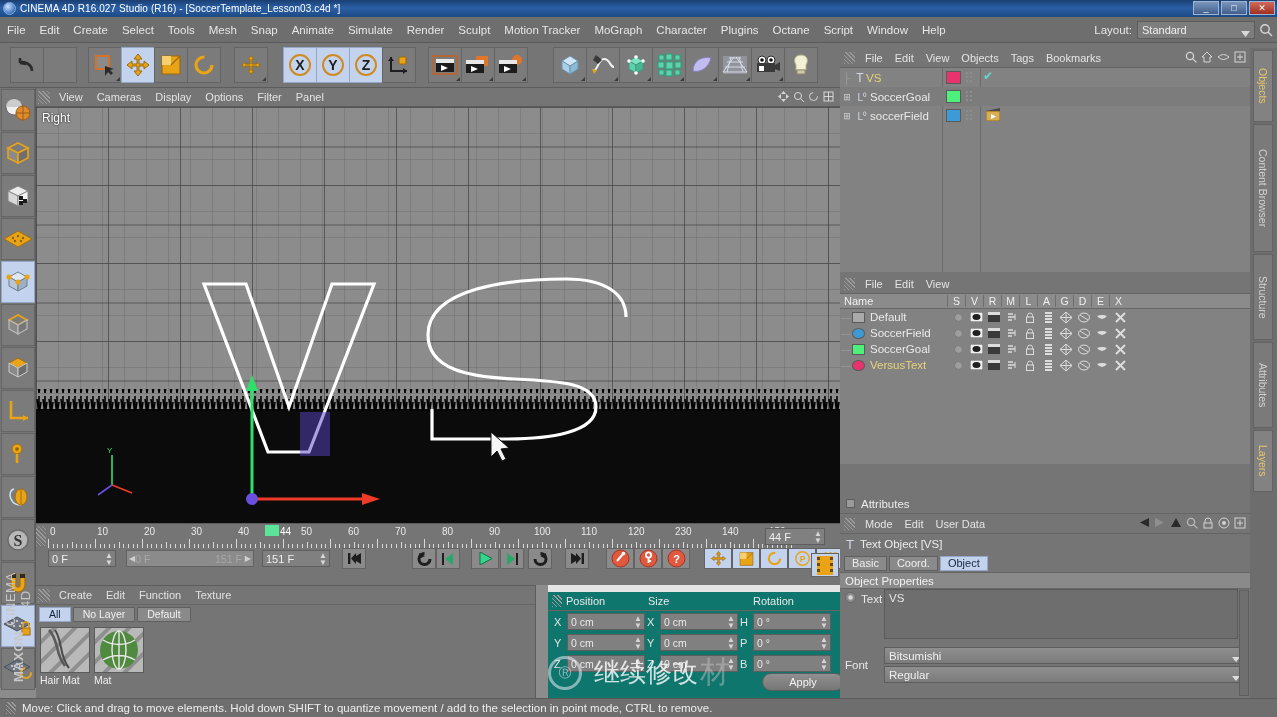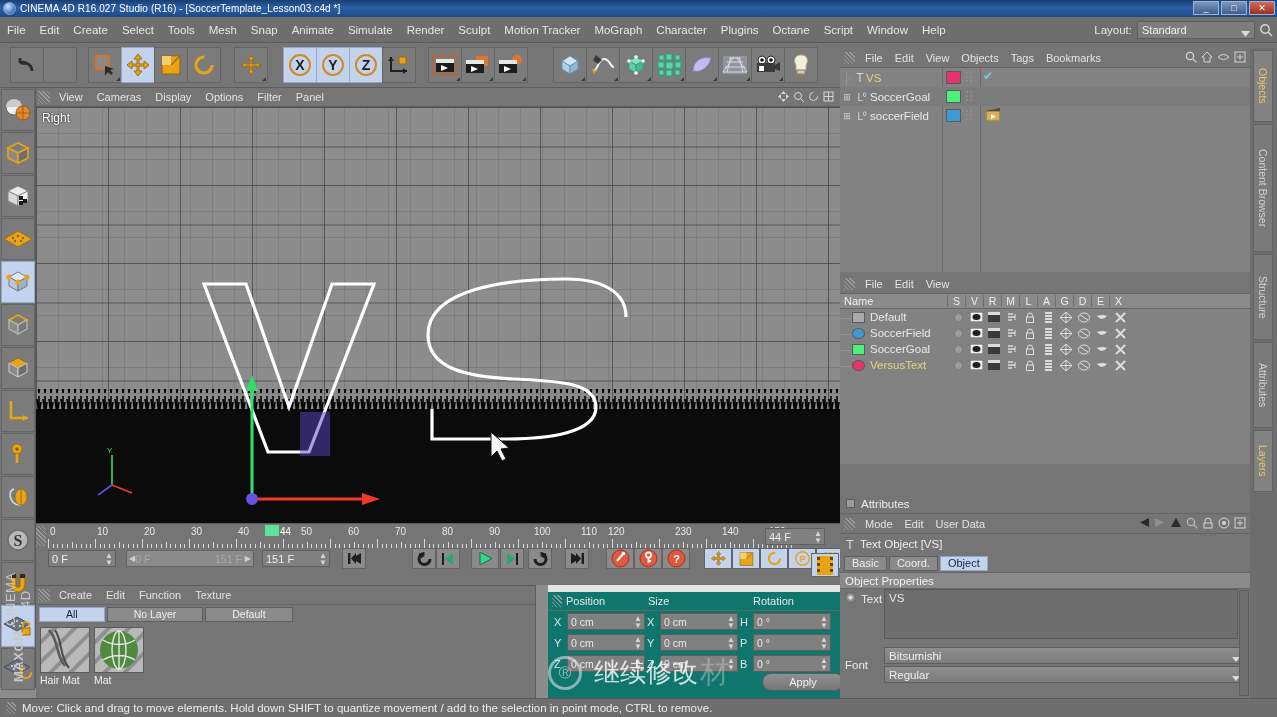--- a/index.html
+++ b/index.html
@@ -130,21 +130,21 @@
 
   
   .matman {
     position:absolute; left:36px; top:585px; width:500px; height:113px;
     background:#757575; border-top:1px solid #5c5c5c; border-right:1px solid #5c5c5c;
   }
   .mm-menu { height:19px; display:flex; align-items:center; border-bottom:1px solid #656565; }
   .mm-menu .mi { padding:2px 7px; font-size:11px; color:#e2e2e2; }
   .mm-tabs { height:18px; display:flex; padding-left:3px; gap:2px; align-items:center; }
   .mm-tab {
-    height:15px; padding:0 26px; background:#8a8a8a; border:1px solid #5f5f5f;
+    height:15px; padding:0 9px; background:#8a8a8a; border:1px solid #5f5f5f;
     font-size:10.5px; color:#f0f0f0; display:flex;align-items:center;
   }
   .mm-tab.sel { background:#c3d3ee; color:#12203a; border-color:#94a7c7; }
   .mm-items { display:flex; padding:4px 0 0 4px; gap:4px; }
   .mat-cell { width:50px; }
   .mat-thumb { width:50px;height:46px; border:1px solid #5a5a5a; position:relative; overflow:hidden; }
   .mat-name { font-size:10.5px; color:#eee; white-space:nowrap; overflow:hidden; padding-top:1px; }
 
   
   .coords {
@@ -748,21 +748,21 @@
       <div class="tl-num" style="left:143px;">30</div>
       <div class="tl-num" style="left:190px;">40</div>
       <div class="tl-num" style="left:232px;color:#ffffff;">44</div>
       <div class="tl-num" style="left:253px;">50</div>
       <div class="tl-num" style="left:300px;">60</div>
       <div class="tl-num" style="left:347px;">70</div>
       <div class="tl-num" style="left:394px;">80</div>
       <div class="tl-num" style="left:441px;">90</div>
       <div class="tl-num" style="left:486px;">100</div>
       <div class="tl-num" style="left:533px;">110</div>
-      <div class="tl-num" style="left:560px;">120</div>
+      <div class="tl-num" style="left:580px;">120</div>
       <div class="tl-num" style="left:627px;">230</div>
       <div class="tl-num" style="left:674px;">140</div>
       <div class="tl-num" style="left:721px;">150</div>
       <svg style="position:absolute;top:15px;left:0;" width="745" height="9">
         <g stroke="#d8d8d8" stroke-width="1">
           
         </g>
       </svg>
       <div id="tickholder" style="position:absolute;top:15px;left:0;height:9px;width:745px;">
           <div style="position:absolute;left:0.0px;top:0px;width:1px;height:9px;background:#d8d8d8;"></div>

